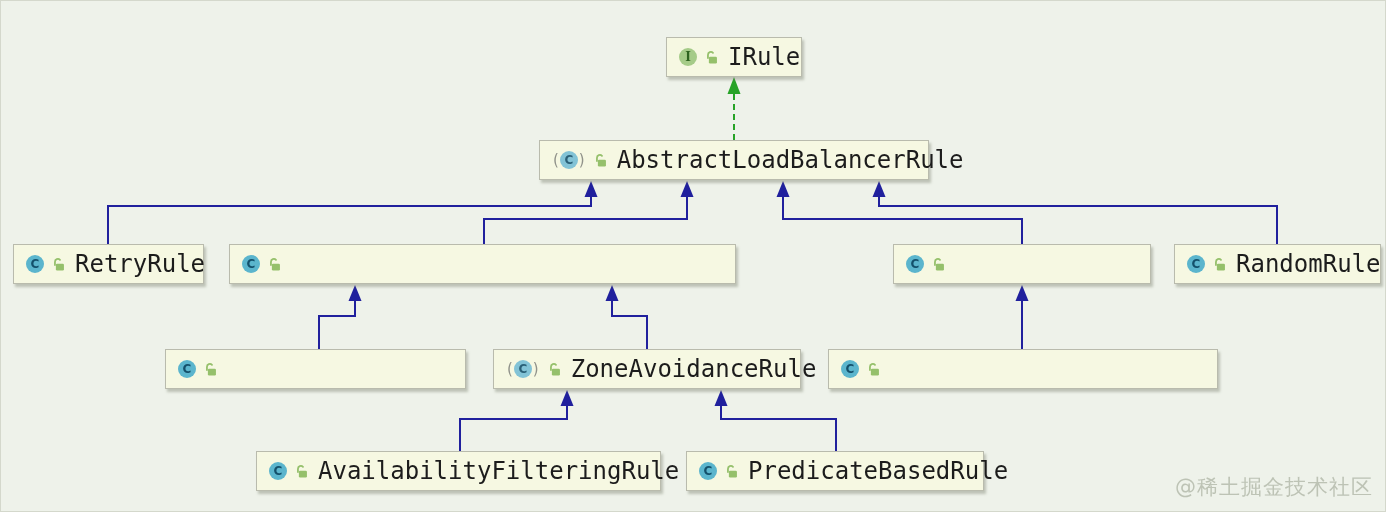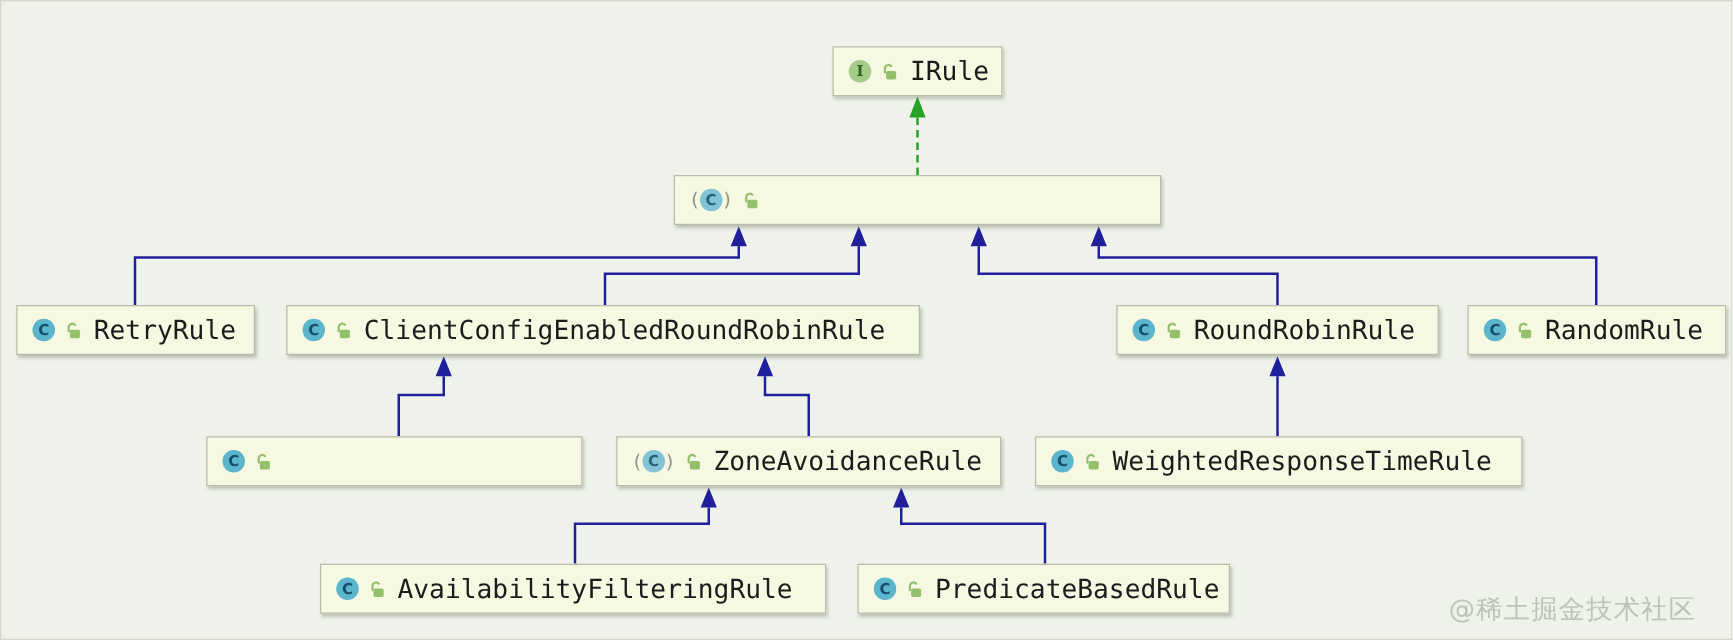--- a/index.html
+++ b/index.html
@@ -33,24 +33,24 @@
   .circle{
     display:inline-block;width:18px;height:18px;border-radius:50%;
     font-family:"DejaVu Sans",sans-serif;font-weight:bold;font-size:12px;
     line-height:18px;text-align:center;user-select:none;
   }
   .class-circle{background:#5bb5cd;color:#14506b;}
   .abstract .class-circle{background:#82c3d6;color:#2a6077;}
   .interface-circle{background:#a5cb88;color:#2f6420;font-family:"DejaVu Serif",serif;}
   .lock{display:inline-flex;margin-right:9px;}
   .label{
-    font-size:21px;color:#1c1c1c;white-space:nowrap;letter-spacing:0;
+    font-size:24px;color:#1c1c1c;white-space:nowrap;letter-spacing:0;
   }
   #watermark{
-    position:absolute;right:28px;bottom:10px;
+    position:absolute;right:12px;bottom:10px;
     font-family:"DejaVu Sans",sans-serif;
     font-size:21px;color:#bdc3b5;letter-spacing:1px;
   }
 </style>
 </head>
 <body>
 
 <div id="canvas">
 
   <svg id="edges" viewBox="0 0 1386 512" xmlns="http://www.w3.org/2000/svg">
@@ -114,20 +114,21 @@
       <span class="paren">(</span>
       <span class="circle class-circle">C</span>
       <span class="paren">)</span>
     </span>
     <span class="lock">
       <svg viewBox="0 0 16 16" width="15" height="15">
           <path d="M4.2 8.6 V5.2 a3.1 3.1 0 0 1 5.4 -2.1" fill="none" stroke="#95c06b" stroke-width="1.9" stroke-linecap="round"></path>
           <rect x="5.2" y="7.2" width="8.6" height="7.2" rx="1.4" fill="#95c06b"></rect>
         </svg>
     </span>
+    <span class="label">AbstractLoadBalancerRule</span>
   </div>
 
   <div class="node" style="left:12px;top:243px;width:191px;">
     <span class="type-icon-wrap">
       <span class="circle class-circle">C</span>
     </span>
     <span class="lock">
       <svg viewBox="0 0 16 16" width="15" height="15">
           <path d="M4.2 8.6 V5.2 a3.1 3.1 0 0 1 5.4 -2.1" fill="none" stroke="#95c06b" stroke-width="1.9" stroke-linecap="round"></path>
           <rect x="5.2" y="7.2" width="8.6" height="7.2" rx="1.4" fill="#95c06b"></rect>
@@ -139,34 +140,32 @@
   <div class="node" style="left:228px;top:243px;width:507px;">
     <span class="type-icon-wrap">
       <span class="circle class-circle">C</span>
     </span>
     <span class="lock">
       <svg viewBox="0 0 16 16" width="15" height="15">
           <path d="M4.2 8.6 V5.2 a3.1 3.1 0 0 1 5.4 -2.1" fill="none" stroke="#95c06b" stroke-width="1.9" stroke-linecap="round"></path>
           <rect x="5.2" y="7.2" width="8.6" height="7.2" rx="1.4" fill="#95c06b"></rect>
         </svg>
     </span>
-    <span class="label">ClientConfigEnabledRoundRobinRule</span>
   </div>
 
   <div class="node" style="left:892px;top:243px;width:258px;">
     <span class="type-icon-wrap">
       <span class="circle class-circle">C</span>
     </span>
     <span class="lock">
       <svg viewBox="0 0 16 16" width="15" height="15">
           <path d="M4.2 8.6 V5.2 a3.1 3.1 0 0 1 5.4 -2.1" fill="none" stroke="#95c06b" stroke-width="1.9" stroke-linecap="round"></path>
           <rect x="5.2" y="7.2" width="8.6" height="7.2" rx="1.4" fill="#95c06b"></rect>
         </svg>
     </span>
-    <span class="label">RoundRobinRule</span>
   </div>
 
   <div class="node" style="left:1173px;top:243px;width:207px;">
     <span class="type-icon-wrap">
       <span class="circle class-circle">C</span>
     </span>
     <span class="lock">
       <svg viewBox="0 0 16 16" width="15" height="15">
           <path d="M4.2 8.6 V5.2 a3.1 3.1 0 0 1 5.4 -2.1" fill="none" stroke="#95c06b" stroke-width="1.9" stroke-linecap="round"></path>
           <rect x="5.2" y="7.2" width="8.6" height="7.2" rx="1.4" fill="#95c06b"></rect>
@@ -205,21 +204,20 @@
   <div class="node" style="left:827px;top:348px;width:390px;">
     <span class="type-icon-wrap">
       <span class="circle class-circle">C</span>
     </span>
     <span class="lock">
       <svg viewBox="0 0 16 16" width="15" height="15">
           <path d="M4.2 8.6 V5.2 a3.1 3.1 0 0 1 5.4 -2.1" fill="none" stroke="#95c06b" stroke-width="1.9" stroke-linecap="round"></path>
           <rect x="5.2" y="7.2" width="8.6" height="7.2" rx="1.4" fill="#95c06b"></rect>
         </svg>
     </span>
-    <span class="label">WeightedResponseTimeRule</span>
   </div>
 
   <div class="node" style="left:255px;top:450px;width:405px;">
     <span class="type-icon-wrap">
       <span class="circle class-circle">C</span>
     </span>
     <span class="lock">
       <svg viewBox="0 0 16 16" width="15" height="15">
           <path d="M4.2 8.6 V5.2 a3.1 3.1 0 0 1 5.4 -2.1" fill="none" stroke="#95c06b" stroke-width="1.9" stroke-linecap="round"></path>
           <rect x="5.2" y="7.2" width="8.6" height="7.2" rx="1.4" fill="#95c06b"></rect>

